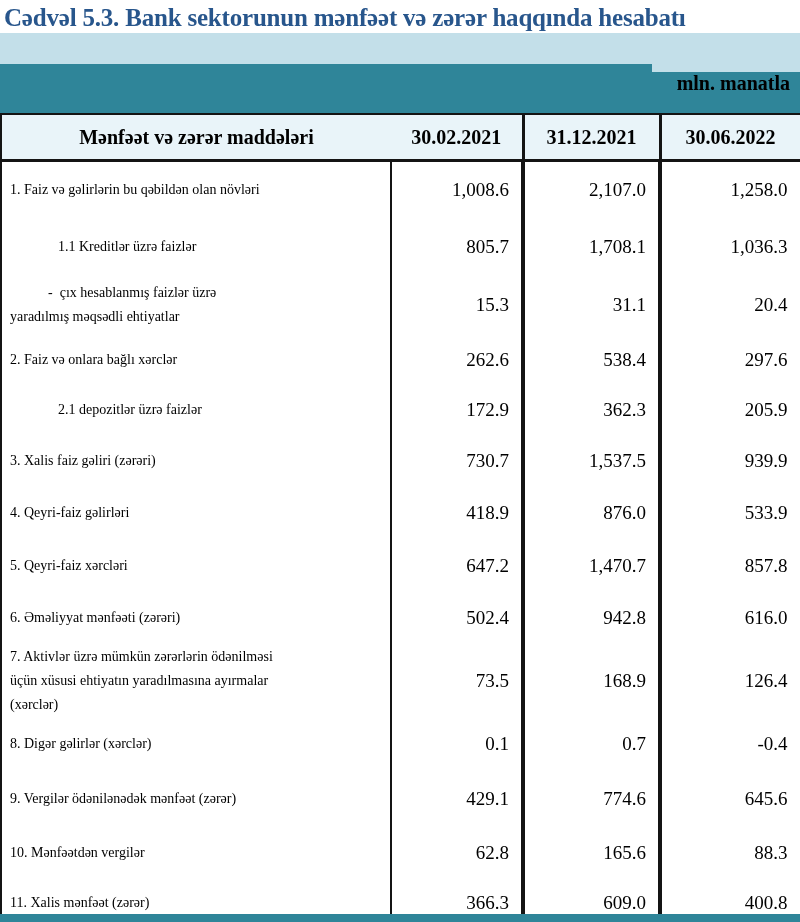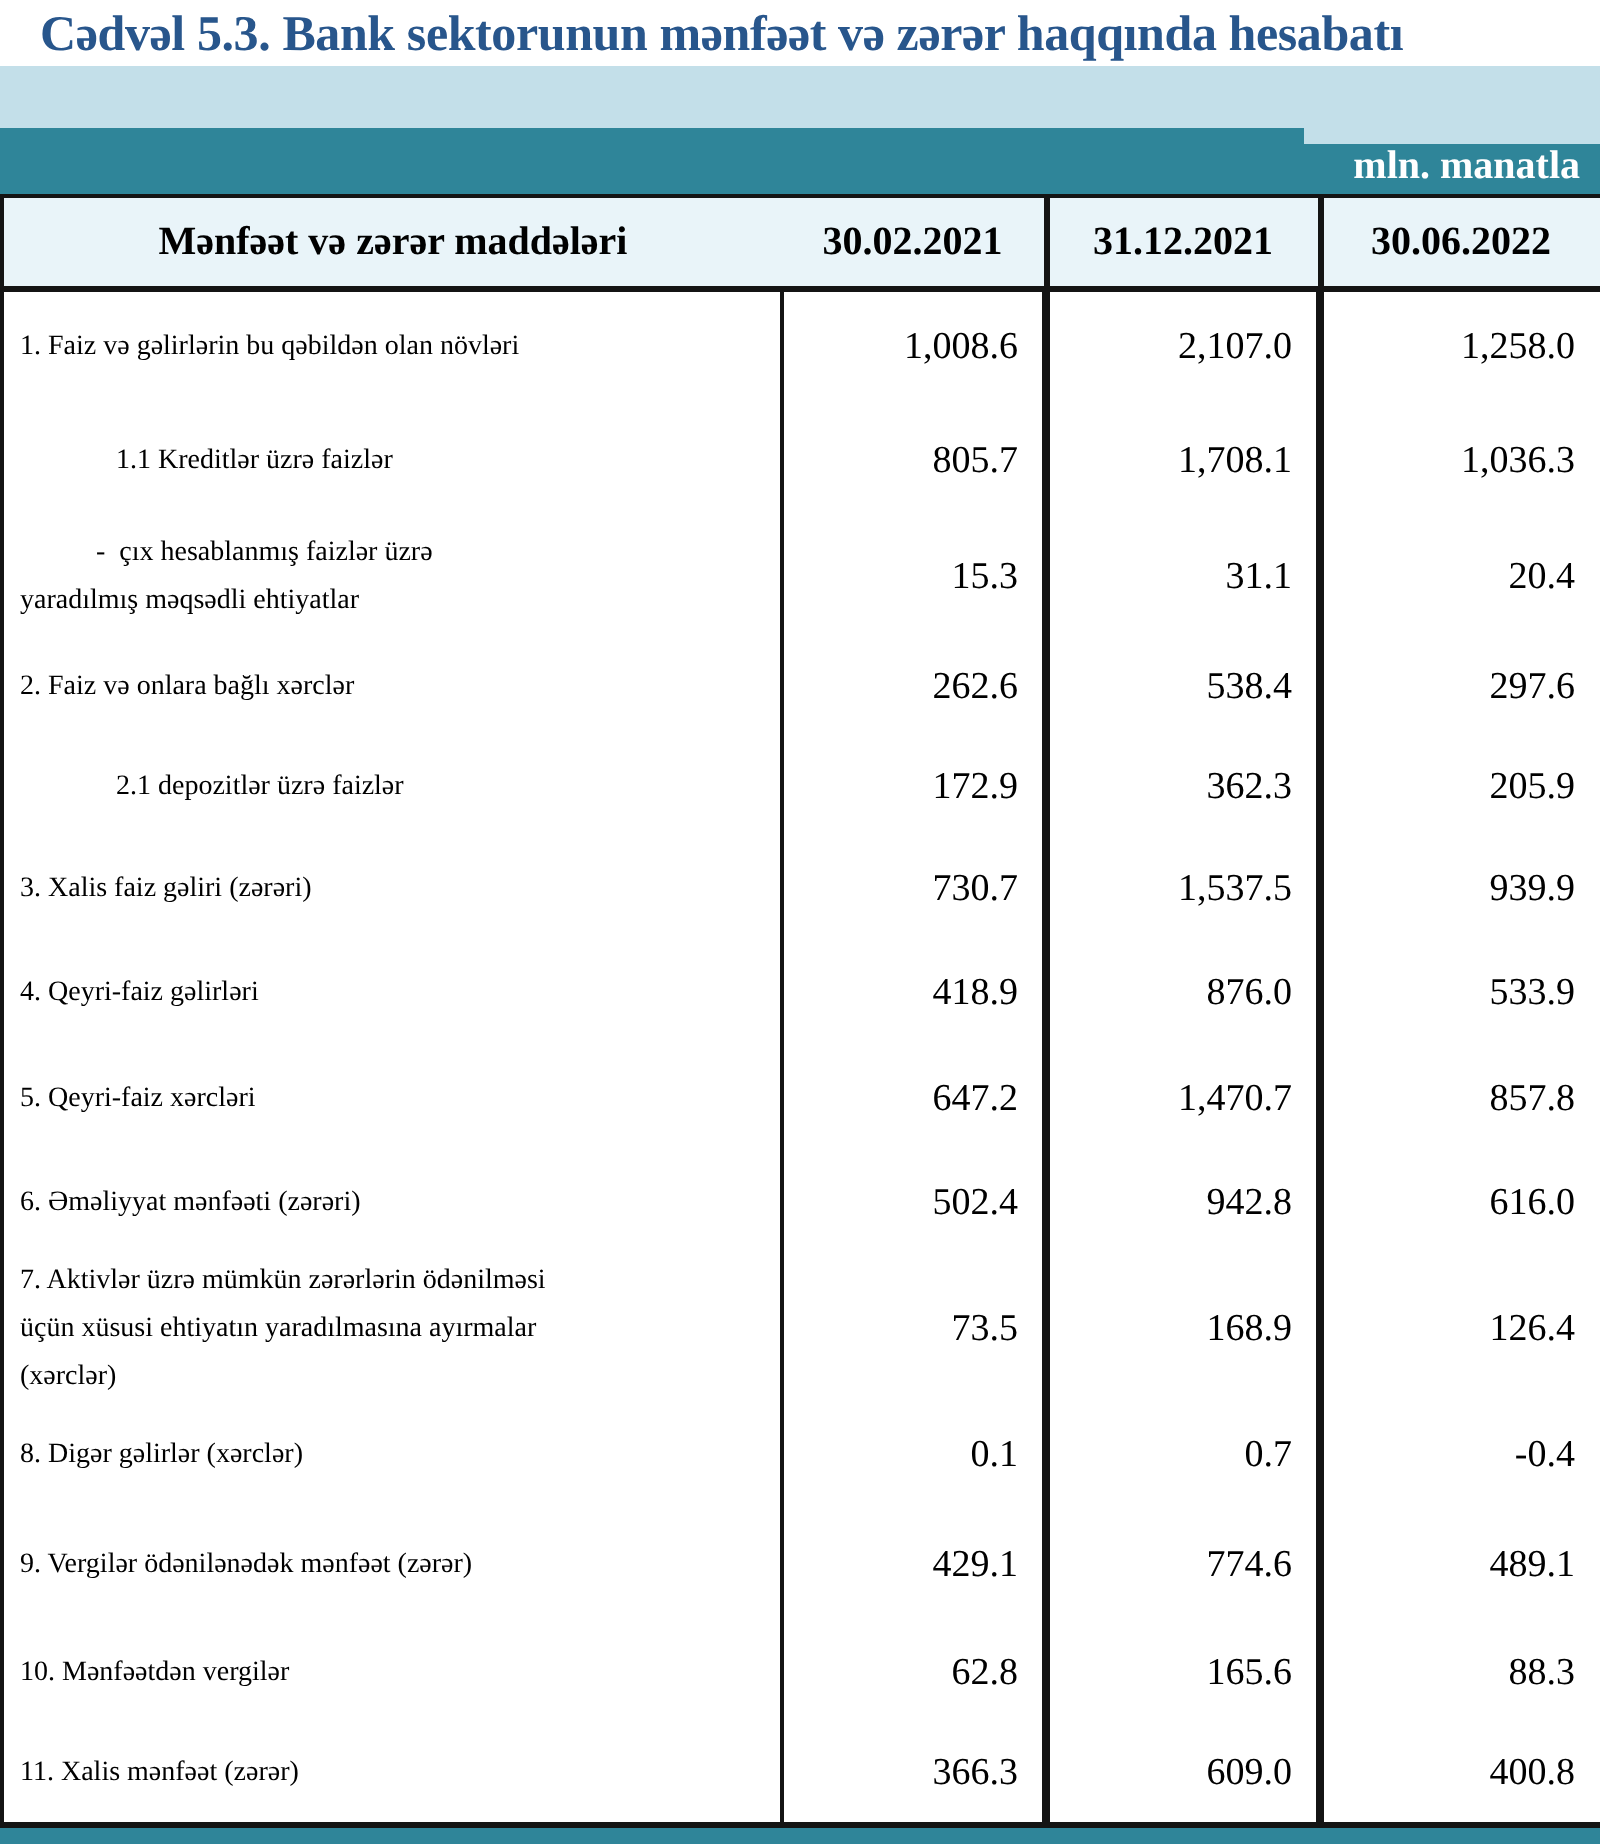--- a/index.html
+++ b/index.html
@@ -8,33 +8,33 @@
     --header_bg:#E9F4F9;
     --title_text:#28568C;
     --border_dark:#141414;
     --body_text:#000000;
   }
   html,body{margin:0;padding:0;background:#fff;}
   body{width:800px;font-family:"Liberation Serif","DejaVu Serif",serif;color:var(--body_text,#000);}
   .page{position:relative;width:800px;height:922px;overflow:hidden;background:#fff;}
 
   .title{
-    height:29px;padding-top:4px;padding-left:20px;line-height:28px;
+    height:29px;padding-top:4px;padding-left:4px;line-height:28px;
     font-size:25px;font-weight:bold;color:var(--title_text,#28568C);
     white-space:nowrap;letter-spacing:-0.2px;
   }
 
   .band-light{position:relative;height:31px;background:var(--band_light,#C3DFE9);z-index:2;}
   .band-light::after{
     content:"";position:absolute;top:0;right:0;width:148px;height:39px;
     background:var(--band_light,#C3DFE9);
   }
   .band-teal{
-    position:relative;height:33px;background:var(--accent_teal,#2F8599);
-    color:#ffffff;font-weight:bold;font-size:20px;text-align:right;
+    position:relative;height:49px;background:var(--accent_teal,#2F8599);
+    color:#000000;font-weight:bold;font-size:20px;text-align:right;
     padding-right:10px;line-height:38px;box-sizing:border-box;
   }
   .band-teal .unit{position:relative;z-index:3;}
 
   table.pl{
     border-collapse:collapse;table-layout:fixed;width:800px;
     border:2px solid var(--border_dark,#141414);
     border-right:3px solid var(--border_dark,#141414);
     border-bottom:4px solid var(--border_dark,#141414);
     background:#fff;
@@ -179,21 +179,21 @@
           <td class="c1 num">0.1</td>
           <td class="c2 num">0.7</td>
           <td class="c3 num">-0.4</td>
         </tr>
         <tr style="height: 55px;">
           <td class="c0">
             <div class="lbl ind0">9. Vergilər ödənilənədək mənfəət (zərər)</div>
           </td>
           <td class="c1 num">429.1</td>
           <td class="c2 num">774.6</td>
-          <td class="c3 num">489.1</td>
+          <td class="c3 num">645.6</td>
         </tr>
         <tr style="height: 53px;">
           <td class="c0">
             <div class="lbl ind0">10. Mənfəətdən vergilər</div>
           </td>
           <td class="c1 num">62.8</td>
           <td class="c2 num">165.6</td>
           <td class="c3 num">88.3</td>
         </tr>
         <tr style="height: 49px;">

